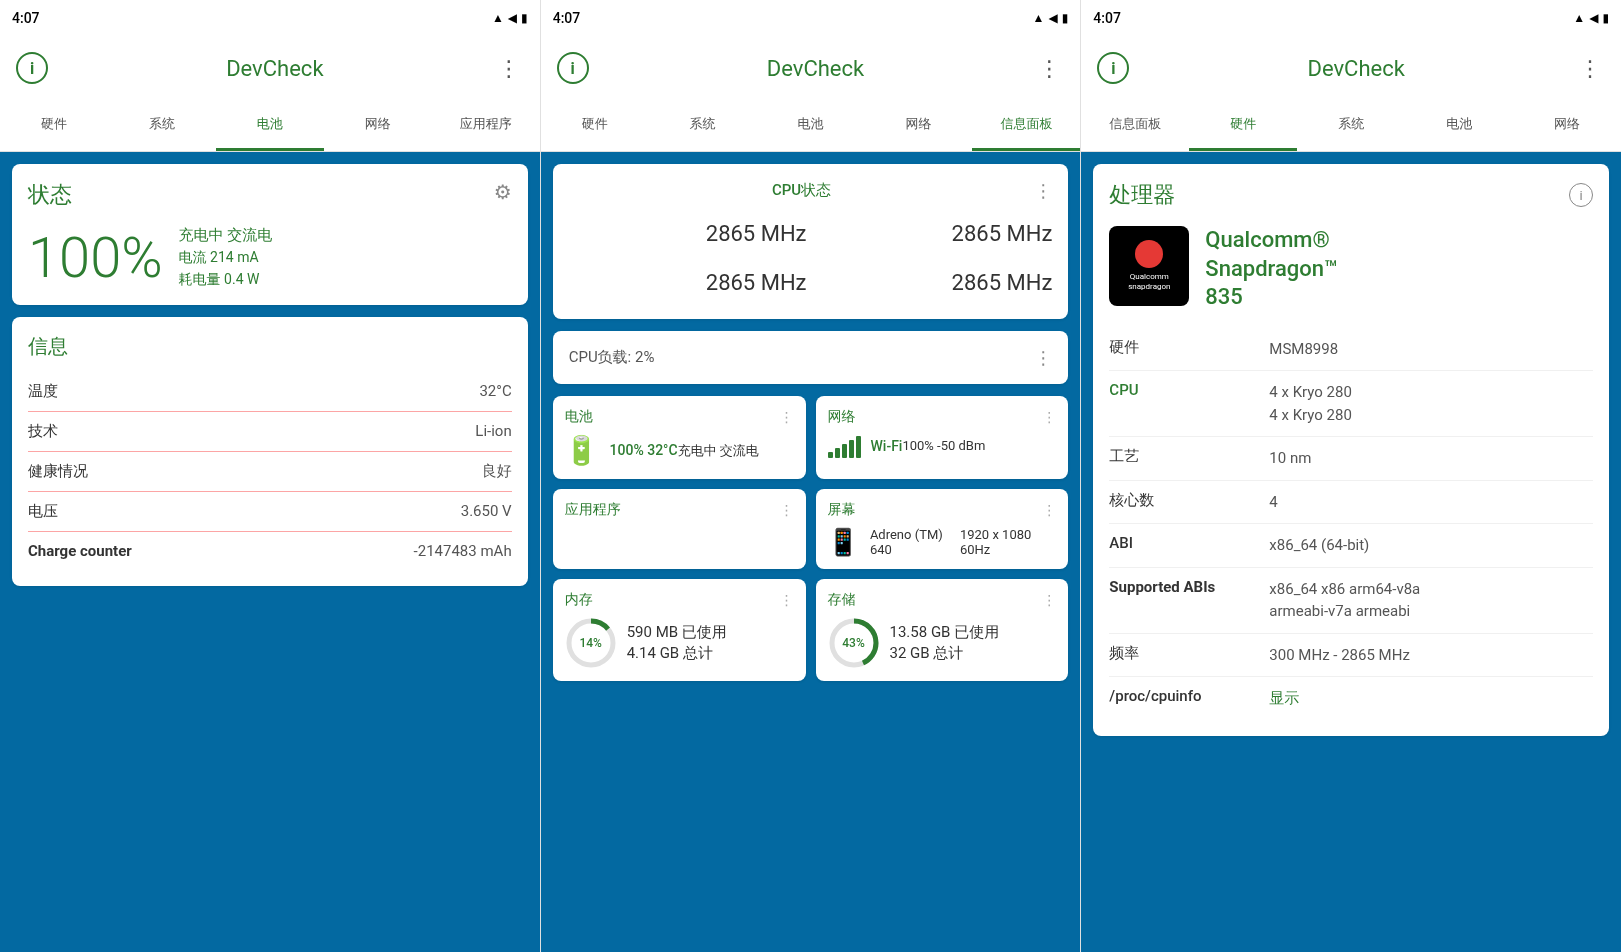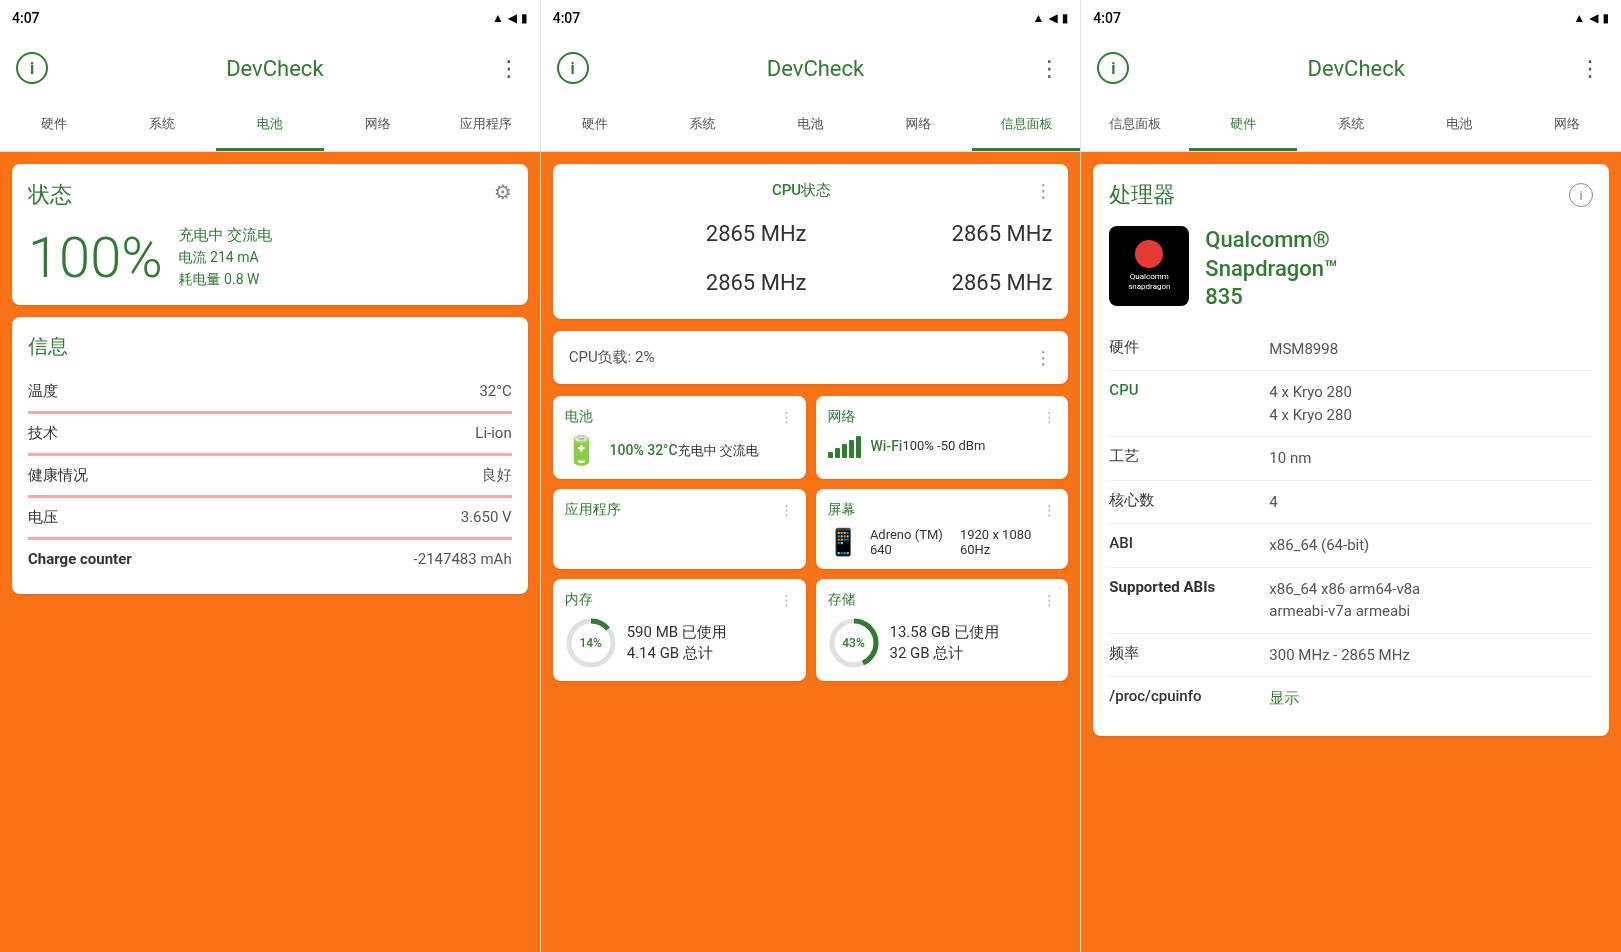--- a/index.html
+++ b/index.html
@@ -106,21 +106,21 @@
     }
     .tab-item.active {
       color: #2e7d32;
       border-bottom: 3px solid #2e7d32;
       font-weight: 500;
     }
 
     
     .panel-content {
       flex: 1;
-      background: #f97316;
+      background: #0369a1;
       overflow-y: auto;
       padding: 12px;
     }
 
     
     .card {
       background: #fff;
       border-radius: 8px;
       padding: 16px;
       margin-bottom: 12px;
@@ -168,21 +168,21 @@
 
     .info-title {
       font-size: 20px;
       color: #2e7d32;
       font-weight: 500;
       margin-bottom: 12px;
     }
     .info-row {
       display: flex;
       padding: 10px 0;
-      border-bottom: 3px solid #fca5a5;
+      border-bottom: 1px solid #fca5a5;
       font-size: 15px;
     }
     .info-row:last-child { border-bottom: none; }
     .info-label {
       flex: 1;
       color: #333;
     }
     .info-value {
       color: #555;
     }
@@ -463,21 +463,21 @@
       <div class="card">
         <div style="display:flex; align-items:flex-start; justify-content:space-between;">
           <div class="status-title">状态</div>
           <span class="gear-icon">⚙</span>
         </div>
         <div class="battery-status">
           <div class="battery-percent">100%</div>
           <div class="battery-info">
             <div class="battery-charging">充电中 交流电</div>
             <div class="battery-detail">电流 214 mA</div>
-            <div class="battery-detail">耗电量 0.8 W</div>
+            <div class="battery-detail">耗电量 0.4 W</div>
           </div>
         </div>
       </div>
 
       <div class="card">
         <div class="info-title">信息</div>
         <div class="hw-rows">
           <div class="info-row">
             <span class="info-label">温度</span>
             <span class="info-value">32°C</span>

